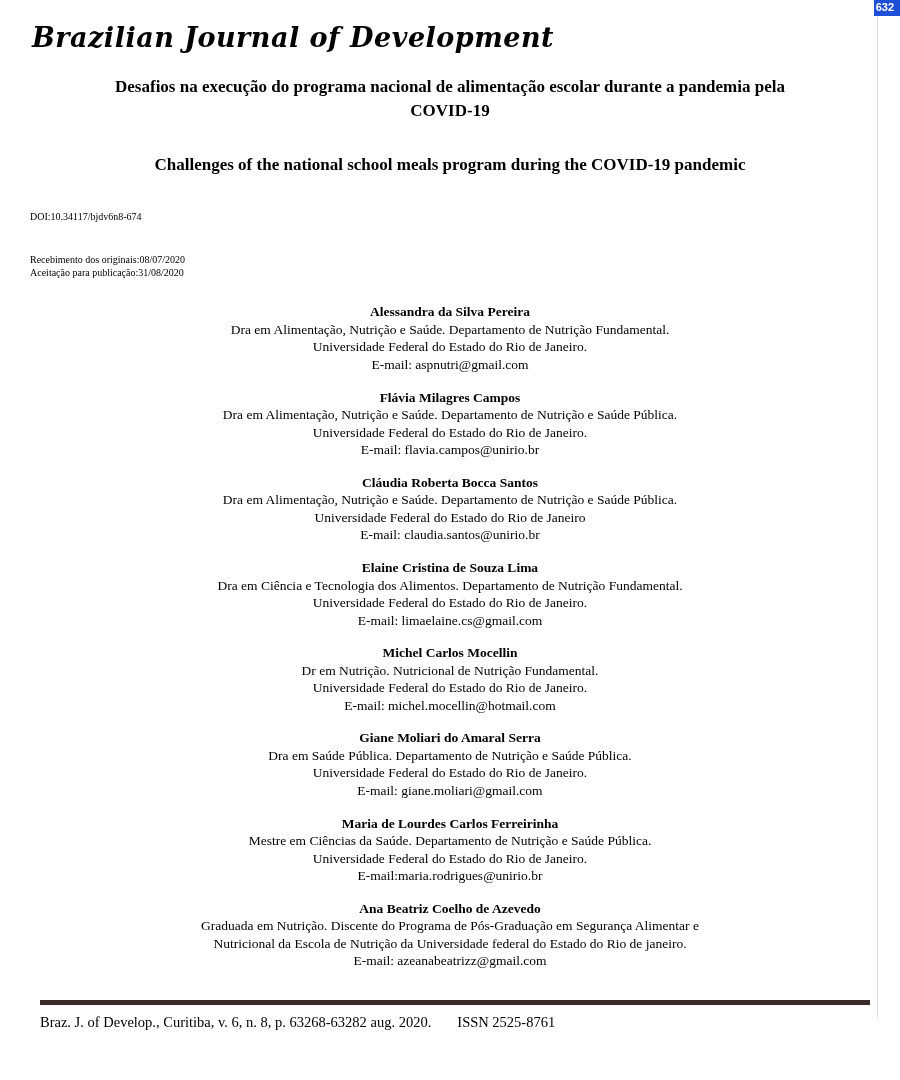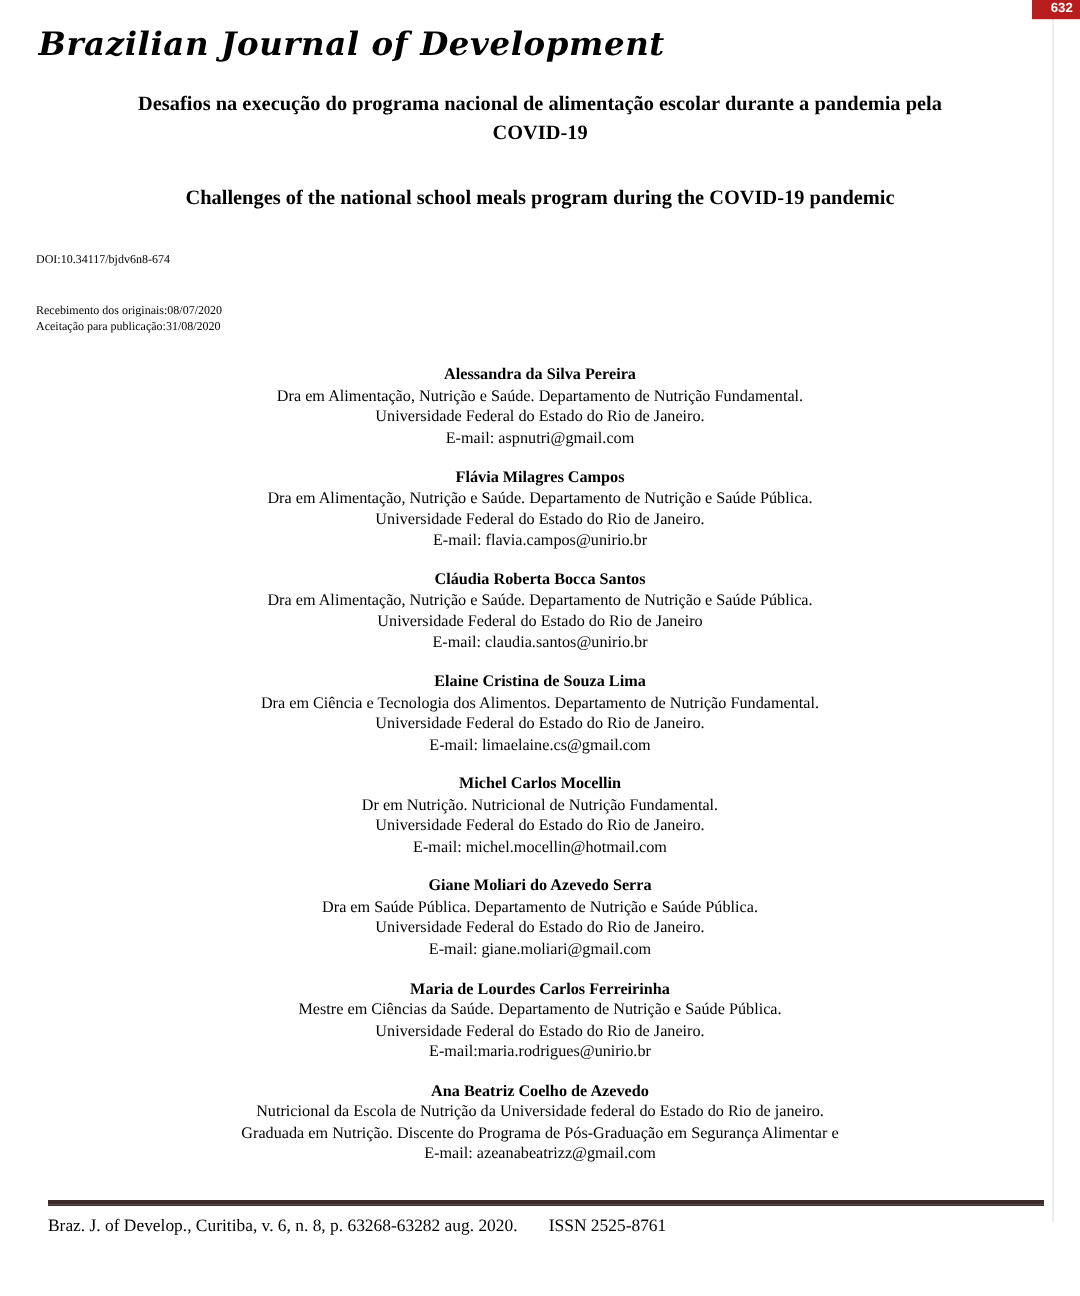--- a/index.html
+++ b/index.html
@@ -23,26 +23,26 @@
     top: 0;
     bottom: 62px;
     left: 877px;
     width: 1px;
     background: #e0e0e0;
   }
   .page-badge {
     position: absolute;
     top: 0;
     right: 0;
-    background: #b91c1c;
+    background: #1d4ed8;
     color: #ffffff;
     font-family: "Liberation Sans", sans-serif;
     font-size: 11px;
     font-weight: bold;
-    padding: 1px 6px 3px 16px;
+    padding: 1px 6px 3px 2px;
     line-height: 12px;
   }
   .journal-name {
     font-family: "DejaVu Serif", serif;
     font-style: italic;
     font-weight: bold;
     font-size: 27px;
     letter-spacing: 0.5px;
     margin: 8px 0 22px 2px;
   }
@@ -145,37 +145,37 @@
     </div>
 
     <div class="author-block">
       <div class="author-name">Michel Carlos Mocellin</div>
       <div>Dr em Nutrição. Nutricional de Nutrição Fundamental.</div>
       <div>Universidade Federal do Estado do Rio de Janeiro.</div>
       <div>E-mail: michel.mocellin@hotmail.com</div>
     </div>
 
     <div class="author-block">
-      <div class="author-name">Giane Moliari do Azevedo Serra</div>
+      <div class="author-name">Giane Moliari do Amaral Serra</div>
       <div>Dra em Saúde Pública. Departamento de Nutrição e Saúde Pública.</div>
       <div>Universidade Federal do Estado do Rio de Janeiro.</div>
       <div>E-mail: giane.moliari@gmail.com</div>
     </div>
 
     <div class="author-block">
       <div class="author-name">Maria de Lourdes Carlos Ferreirinha</div>
       <div>Mestre em Ciências da Saúde. Departamento de Nutrição e Saúde Pública.</div>
       <div>Universidade Federal do Estado do Rio de Janeiro.</div>
       <div>E-mail:maria.rodrigues@unirio.br</div>
     </div>
 
     <div class="author-block">
       <div class="author-name">Ana Beatriz Coelho de Azevedo</div>
+      <div>Graduada em Nutrição. Discente do Programa de Pós-Graduação em Segurança Alimentar e</div>
       <div>Nutricional da Escola de Nutrição da Universidade federal do Estado do Rio de janeiro.</div>
-      <div>Graduada em Nutrição. Discente do Programa de Pós-Graduação em Segurança Alimentar e</div>
       <div>E-mail: azeanabeatrizz@gmail.com</div>
     </div>
 
   </div>
 
 </div>
 
 <div class="footer">
   <div class="footer-rule"></div>
   <div class="footer-text">

